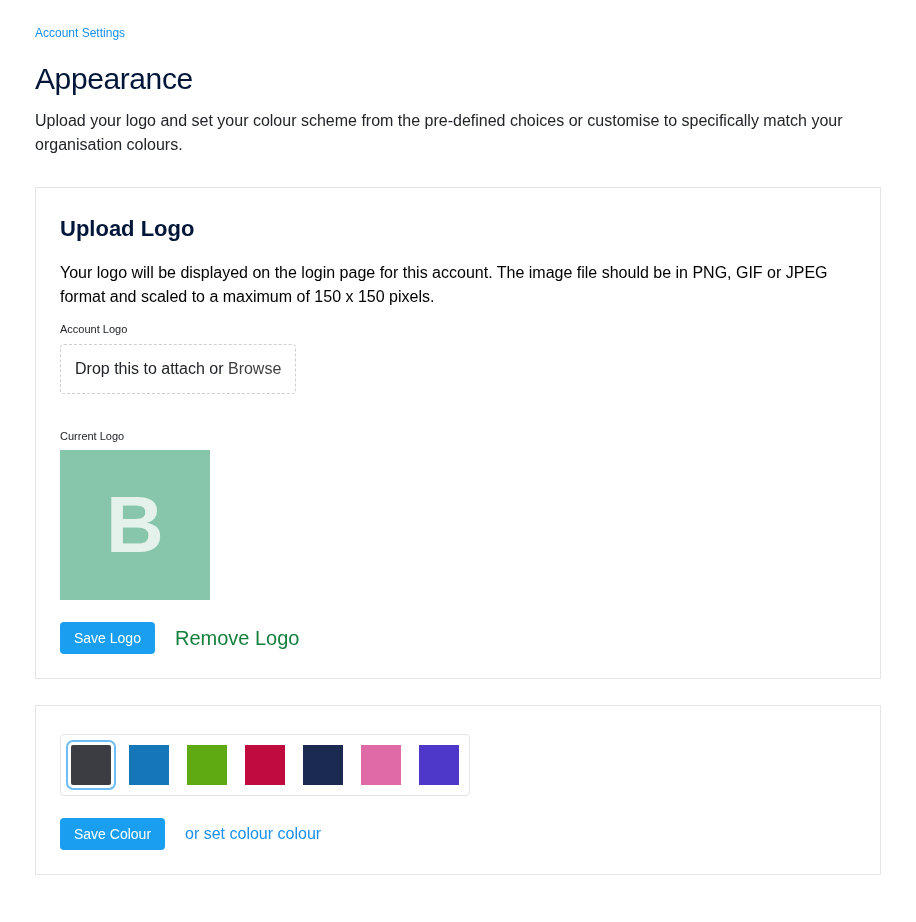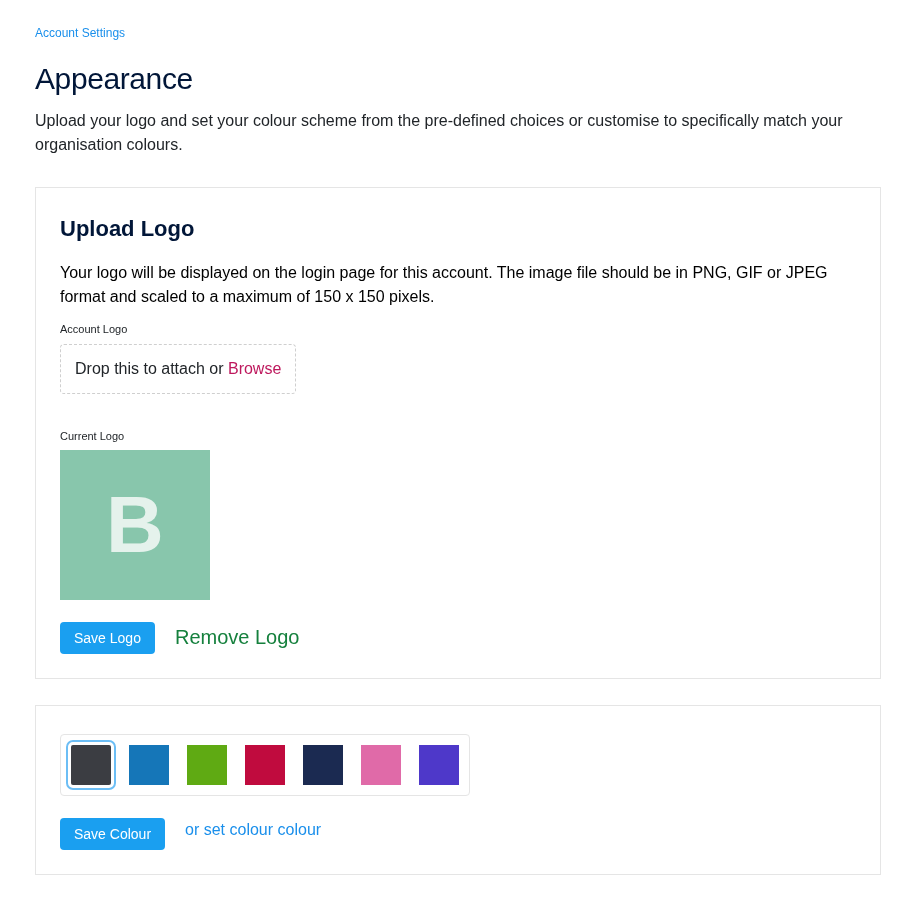--- a/index.html
+++ b/index.html
@@ -62,21 +62,21 @@
     .dropzone {
       border: 1px dashed #cfcfcf;
       border-radius: 4px;
       padding: 12px 14px;
       display: inline-block;
       font-size: 16px;
       color: #212529;
       cursor: pointer;
     }
     .dropzone .browse-link {
-      color: #be185d;
+      color: #404040;
       cursor: pointer;
     }
     .current-logo-block {
       margin-top: 34px;
     }
     .logo-preview {
       width: 150px;
       height: 150px;
       background: #88c6ac;
       display: flex;
@@ -86,21 +86,21 @@
     }
     .logo-preview .letter {
       font-size: 80px;
       font-weight: 700;
       color: #e5f2ec;
       font-family: Helvetica, Arial, sans-serif;
     }
     .btn-row {
       margin-top: 22px;
       display: flex;
-      align-items: flex-start;
+      align-items: center;
       gap: 20px;
     }
     .btn {
       border: none;
       border-radius: 4px;
       padding: 8px 14px;
       font-size: 14px;
       cursor: pointer;
     }
     .btn-primary {

